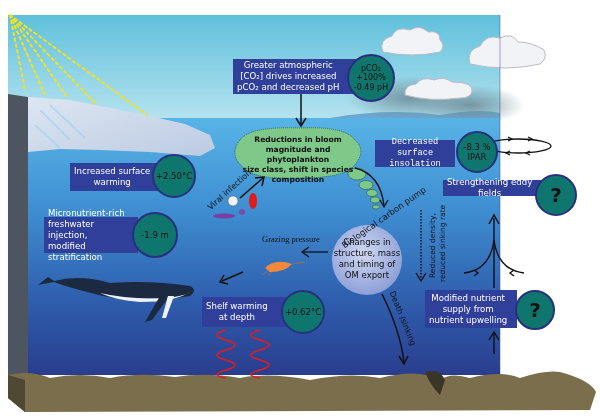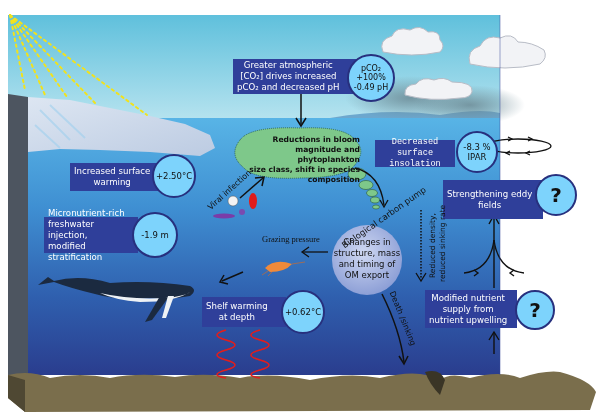--- a/index.html
+++ b/index.html
@@ -5,28 +5,28 @@
   html, body { margin: 0; padding: 0; background: #ffffff; }
   body { width: 600px; height: 417px; position: relative; overflow: hidden; font-family: "DejaVu Sans", sans-serif; }
   #scene { position: absolute; left: 0; top: 0; width: 600px; height: 417px; }
   .box {
     position: absolute; background: #2f3f9a; color: #fff; text-align: center;
     font-family: "DejaVu Sans", sans-serif; font-size: 8.6px; line-height: 11px;
     display: flex; align-items: center; justify-content: flex-start; box-sizing: border-box; padding: 0 4px;
   }
   .box.left { text-align: left; justify-content: flex-start; }
   .bubble {
-    position: absolute; border-radius: 50%; background: #7dd3fc; border: 2px solid #27307e;
+    position: absolute; border-radius: 50%; background: #0f766e; border: 2px solid #27307e;
     color: #111; font-family: "DejaVu Sans", sans-serif; font-size: 8.5px; line-height: 10px;
     display: flex; align-items: center; justify-content: center; text-align: center; box-sizing: border-box;
   }
   .bubble.q { font-size: 20px; font-weight: bold; }
   .label { position: absolute; font-family: Liberation Serif, serif; color: #111; font-size: 8.5px; white-space: nowrap; }
   .green-blob-text {
-    position: absolute; text-align: right; font-size: 7.6px; line-height: 10px; color: #111;
+    position: absolute; text-align: center; font-size: 7.6px; line-height: 10px; color: #111;
     font-family: "DejaVu Sans", sans-serif; font-weight: bold;
   }
   .om-text {
     position: absolute; text-align: center; font-size: 8.5px; line-height: 11px; color: #111;
     font-family: "DejaVu Sans", sans-serif;
   }
   .rot { position: absolute; transform-origin: left top; white-space: nowrap; font-family: "DejaVu Sans", sans-serif; color: #111; }
 </style>
 </head>
 <body>
@@ -216,21 +216,21 @@
     <div>insolation</div>
   </div>
 </div>
 <div class="bubble" style="left:456px;top:131px;width:42px;height:42px;">
   <div>
     <div>-8.3 %</div>
     <div>IPAR</div>
   </div>
 </div>
 
-<div class="box" style="left:443px;top:180px;width:100px;height:39px;">
+<div class="box" style="left:443px;top:180px;width:100px;height:16px;">
   <div>
     <div>Strengthening eddy</div>
     <div>fields</div>
   </div>
 </div>
 <div class="bubble q" style="left:535px;top:174px;width:42px;height:42px;">
   <span>?</span>
 </div>
 
 <div class="box" style="left:425px;top:290px;width:92px;height:38px;">

